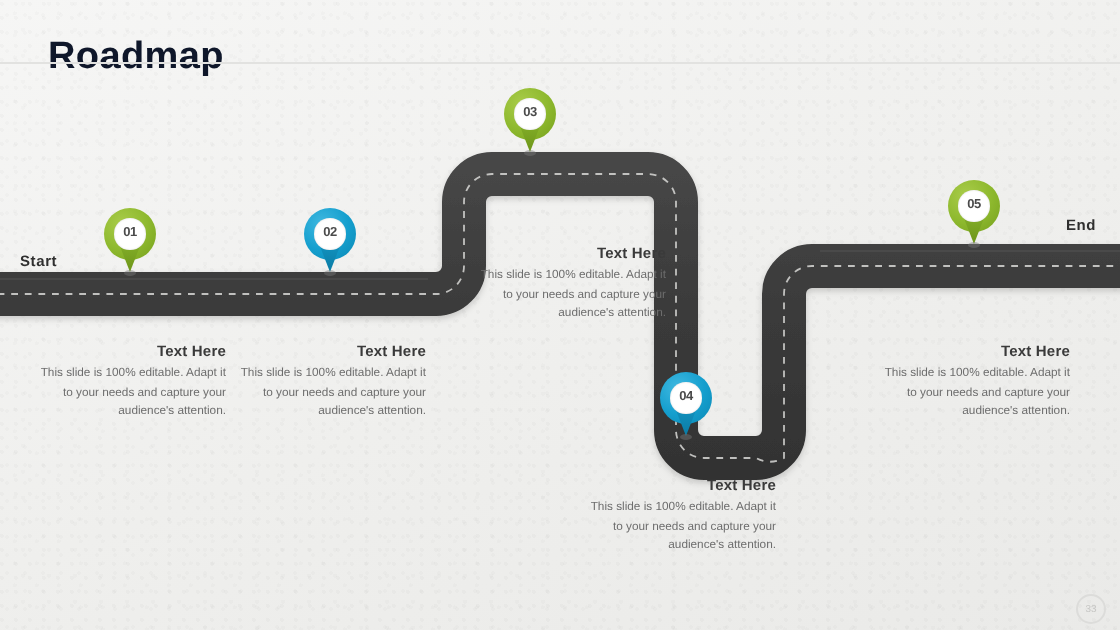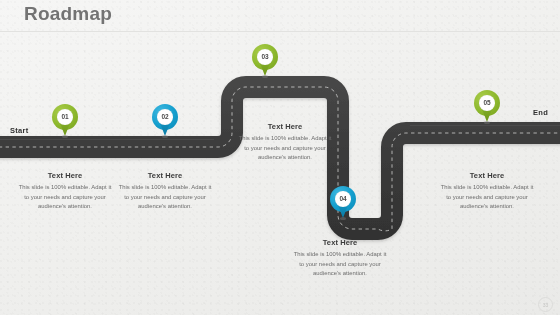--- a/index.html
+++ b/index.html
@@ -17,22 +17,22 @@
       radial-gradient(circle at 67% 61%, rgba(0,0,0,.015) 0 1px, transparent 1px),
       radial-gradient(circle at 39% 83%, rgba(0,0,0,.016) 0 1px, transparent 1px),
       radial-gradient(circle at 88% 14%, rgba(0,0,0,.014) 0 1px, transparent 1px),
       linear-gradient(160deg,#f6f6f5 0%,#efefed 55%,#eaeae8 100%);
     background-size:7px 7px,11px 11px,9px 9px,13px 13px,100% 100%;
     pointer-events:none;
   }
   
   .header{position:absolute;left:0;top:0;width:560px;height:31px;}
   .title{
-    position:absolute;left:24px;top:3px;
-    font-size:19px;font-weight:bold;color:#737373;
+    position:absolute;left:24px;top:18px;
+    font-size:19px;font-weight:bold;color:#0f172a;
     letter-spacing:.2px;
   }
   .hdr-rule{
     position:absolute;left:0;top:31px;width:560px;height:1px;
     background:#e2e2e0;
   }
   
   .road-layer{position:absolute;inset:0;}
   
   .lbl{
@@ -63,21 +63,21 @@
   .pin.green .tail{background:linear-gradient(180deg,#87b32b 0%,#6d9519 100%);}
   .pin.blue .head{
     background:radial-gradient(circle at 34% 30%,#3fb8e0 0%,#159fce 52%,#0b88b4 100%);
   }
   .pin.blue .tail{background:linear-gradient(180deg,#1397c5 0%,#0b7ba4 100%);}
   .pin .nub{
     position:absolute;left:10px;top:31px;width:6px;height:3px;border-radius:50%;
     background:rgba(120,120,120,.45);
   }
   
-  .tb{position:absolute;width:96px;text-align:center;}
+  .tb{position:absolute;width:96px;text-align:right;}
   .tb .th{
     font-size:7.5px;font-weight:bold;color:#3a3a3a;margin-bottom:3px;
     letter-spacing:.1px;
   }
   .tb .tp{
     font-size:5.9px;color:#6d6d6d;line-height:1.62;
   }
   .slide-no{
     position:absolute;left:538px;top:297px;
     width:13px;height:13px;border-radius:50%;

